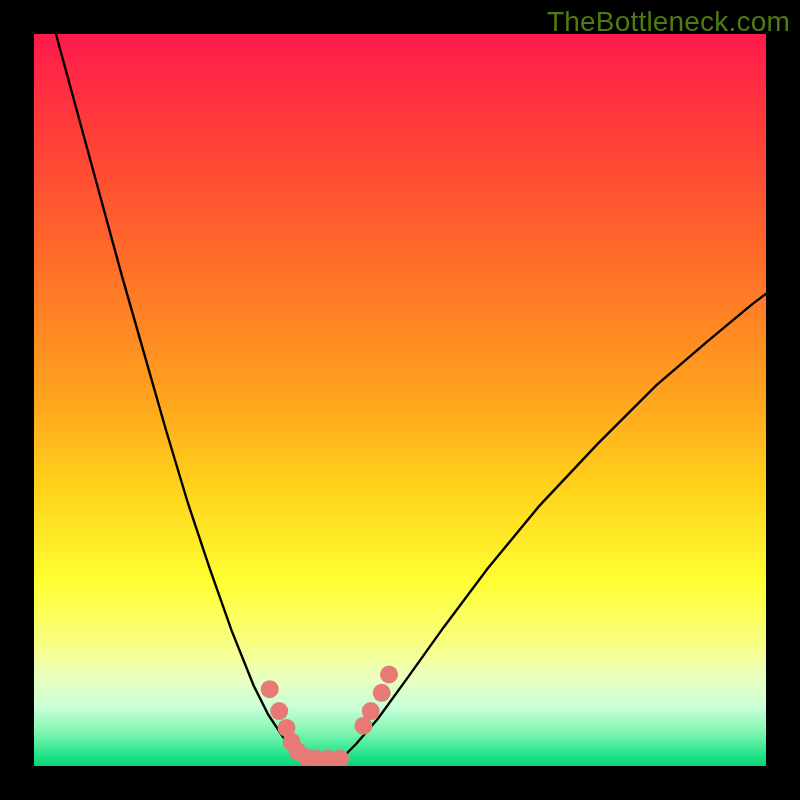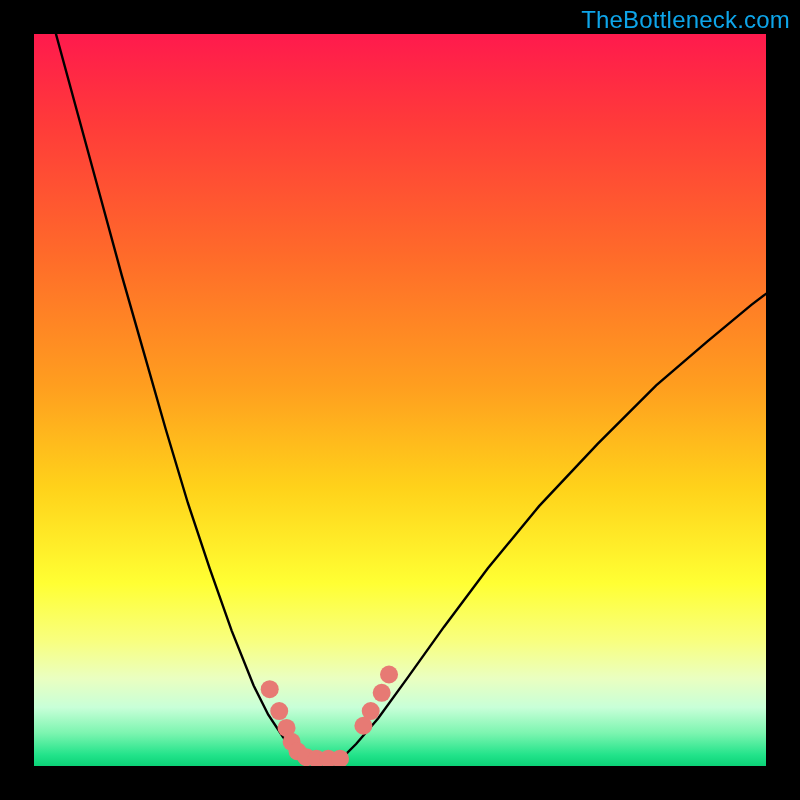--- a/index.html
+++ b/index.html
@@ -23,22 +23,22 @@
     position: absolute;
     left: 34px;
     top: 34px;
     width: 732px;
     height: 732px;
   }
   .watermark {
     position: absolute;
     top: 6px;
     right: 10px;
-    color: #0ea5e9;
-    font-size: 24px;
+    color: #4d7c0f;
+    font-size: 28px;
     font-weight: 500;
     letter-spacing: 0.2px;
     font-family: Arial, Helvetica, sans-serif;
   }
   svg { display: block; }
 </style>
 </head>
 <body>
 
 <div class="frame">

